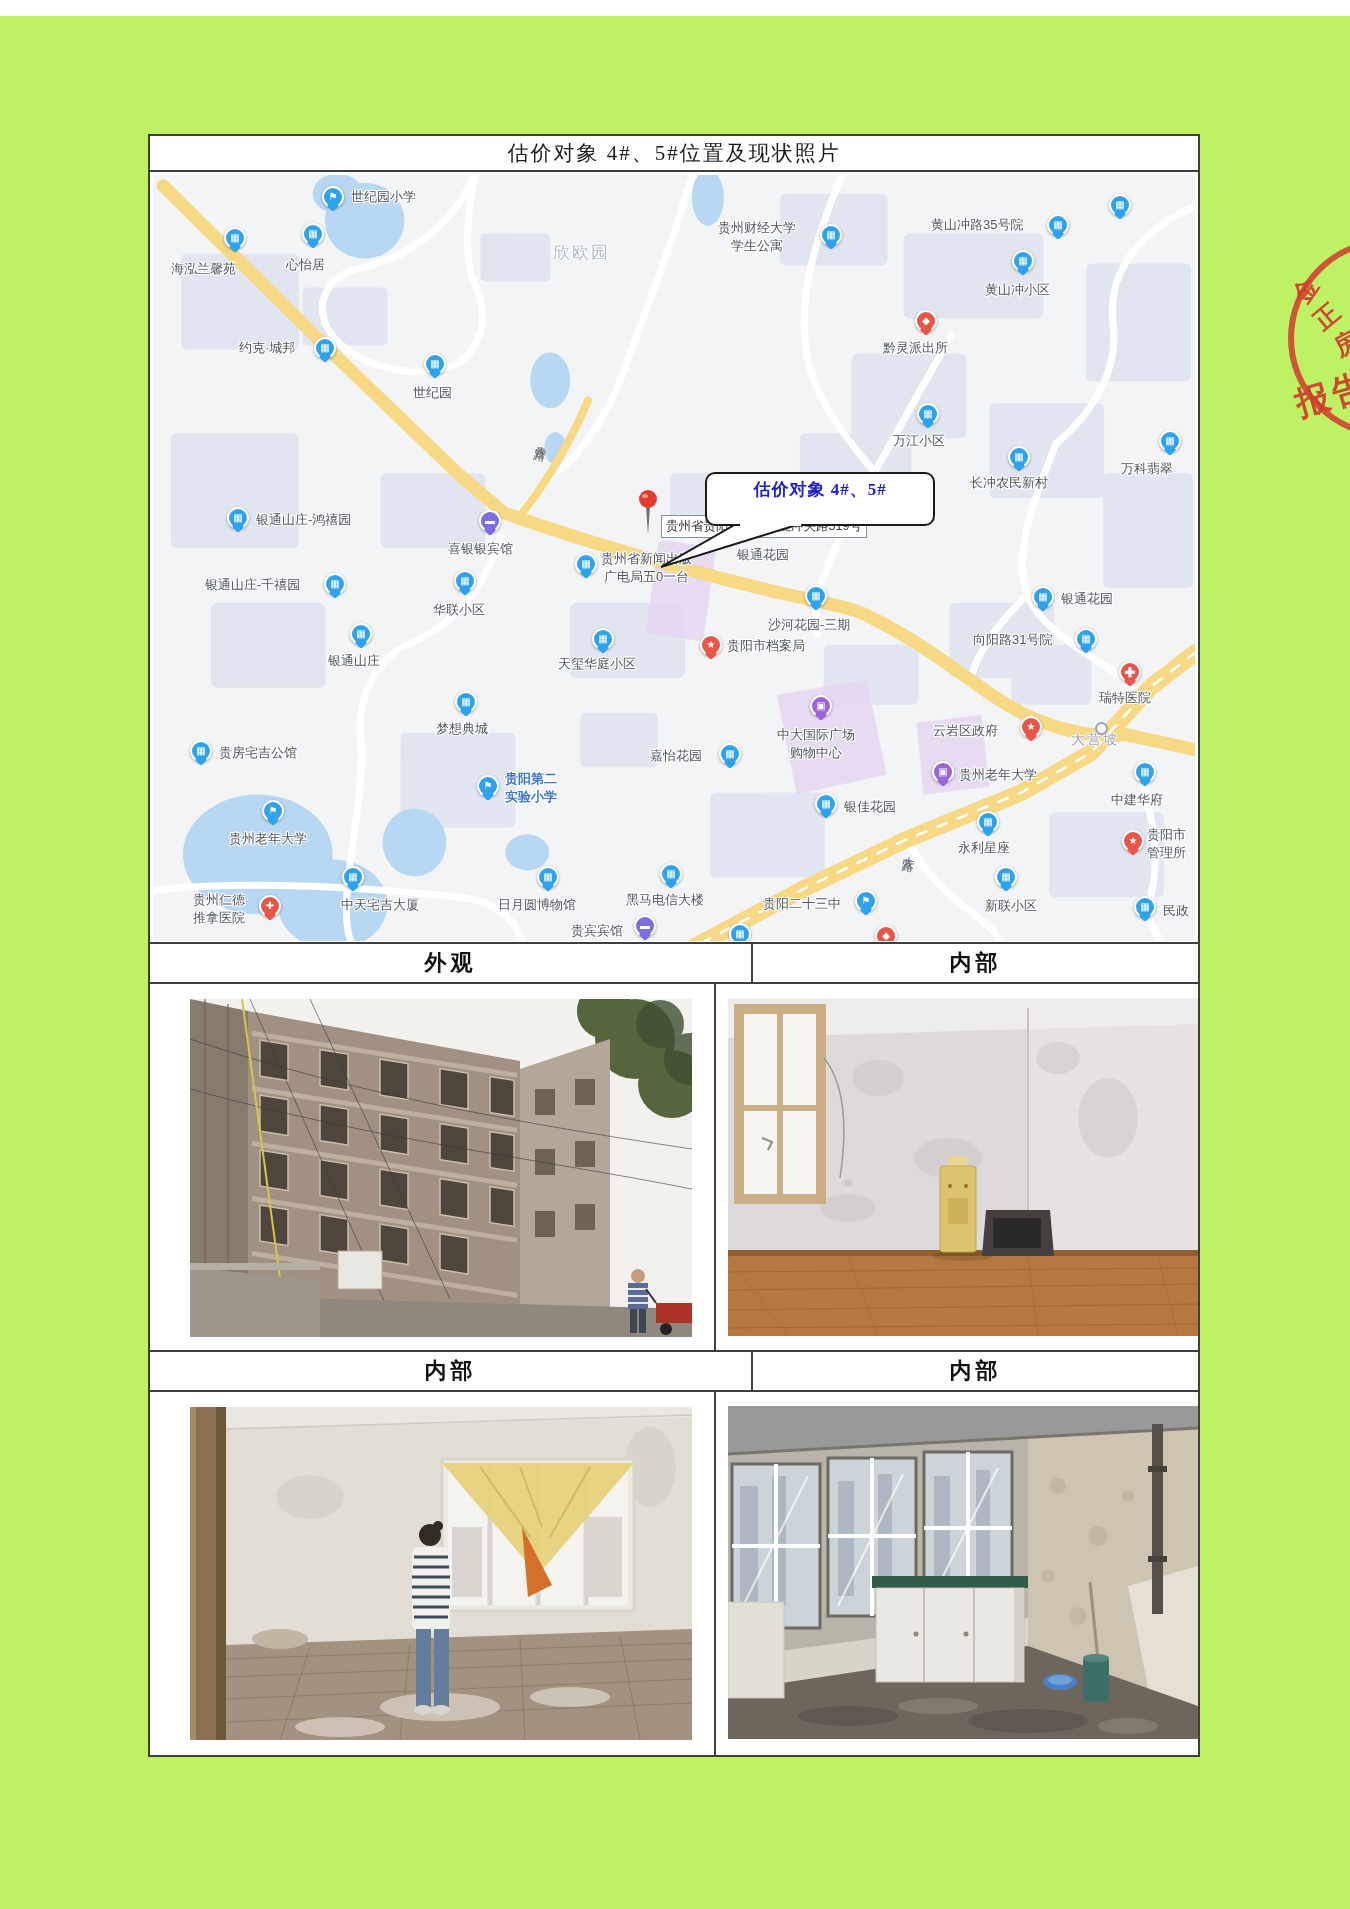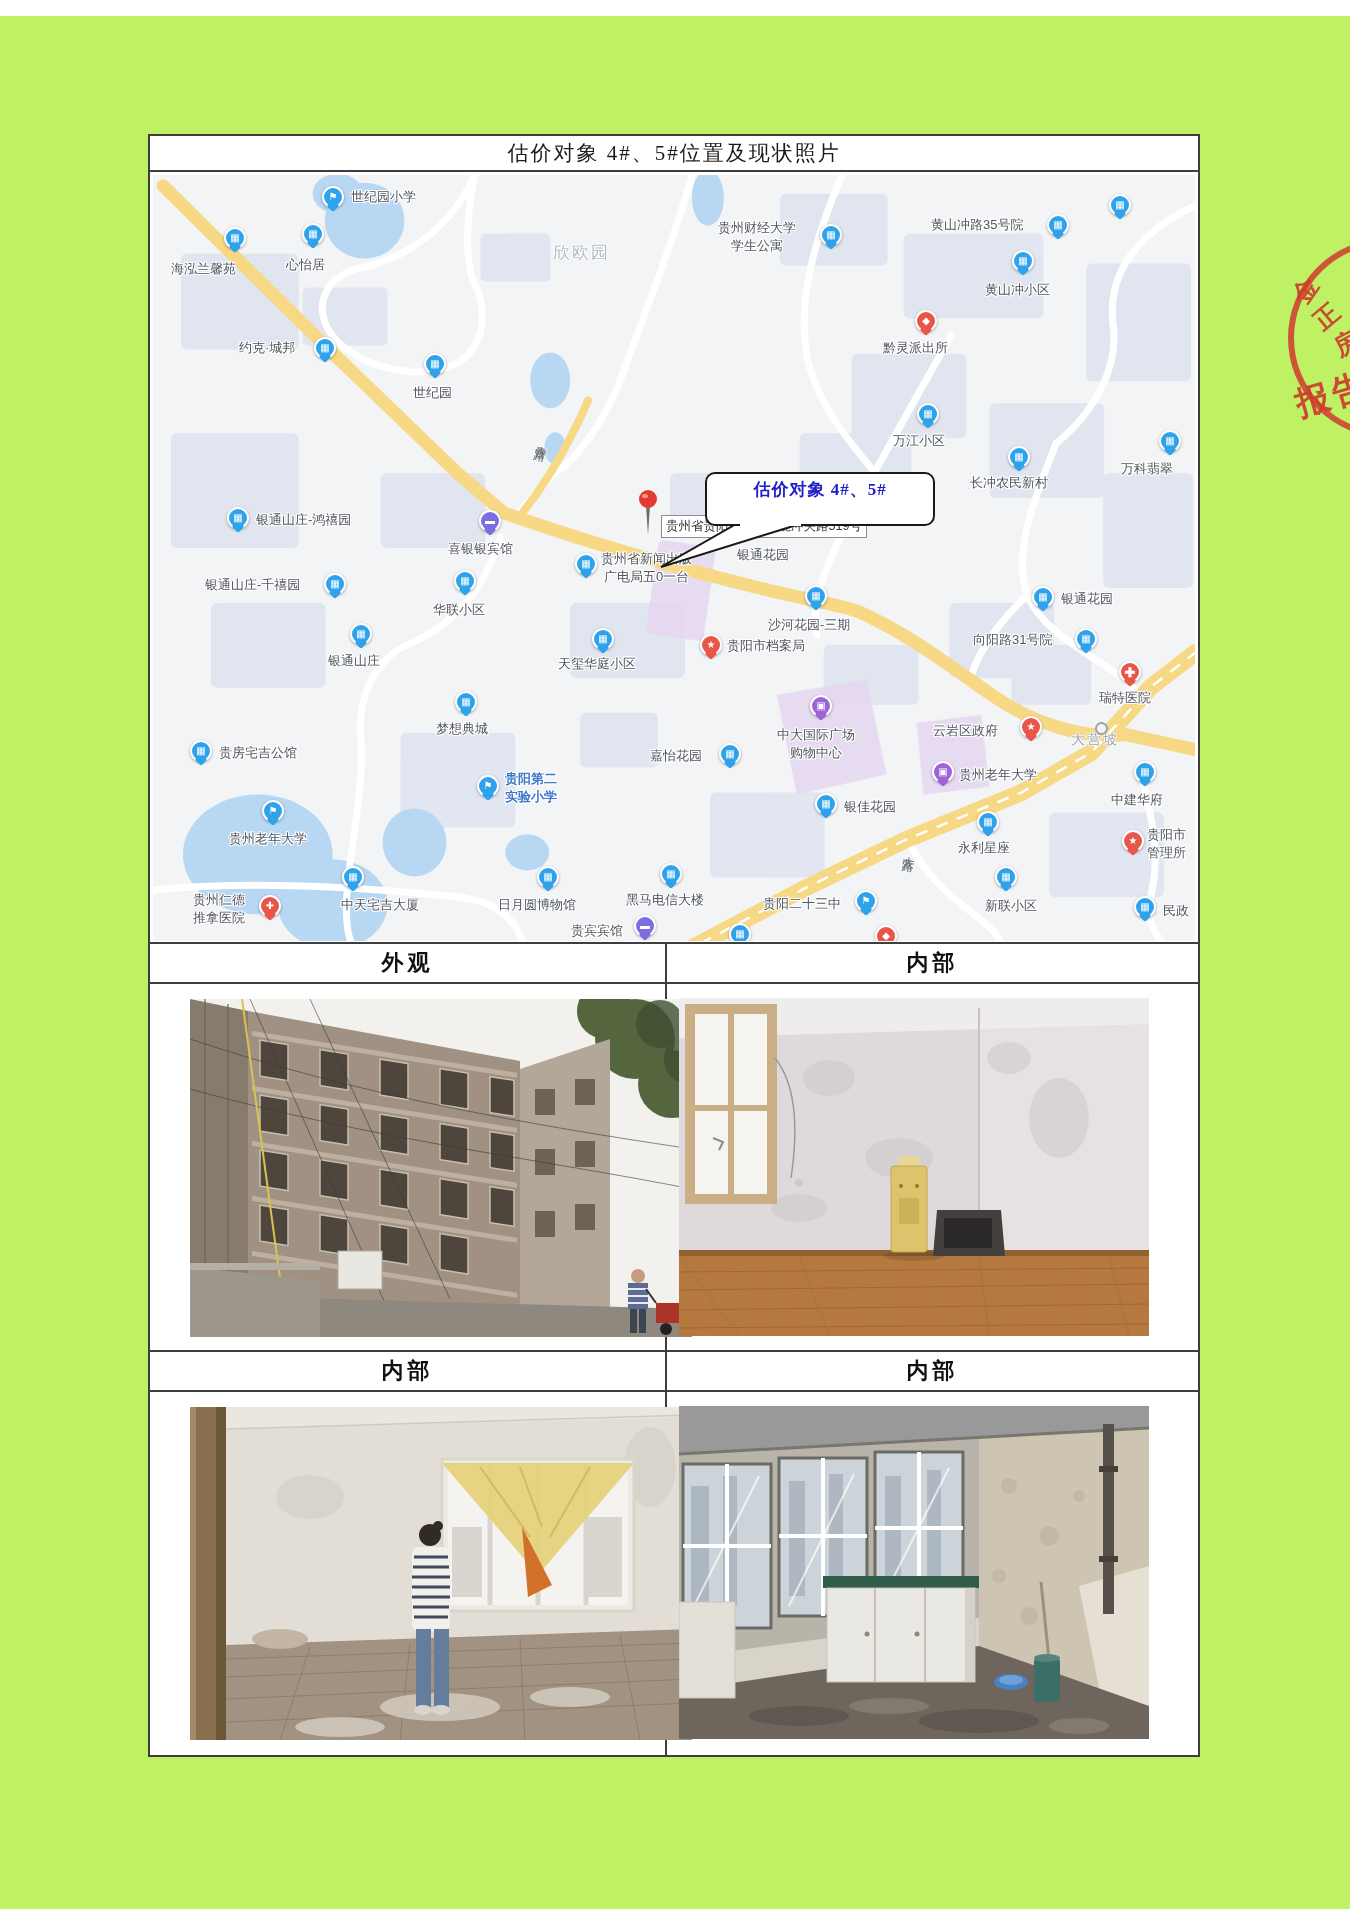--- a/index.html
+++ b/index.html
@@ -9,21 +9,21 @@
   
   .doc-table{position:absolute;left:148px;top:118px;width:1052px;box-sizing:border-box;border:2px solid #3e3e3e;background:#fff;}
   .row{border-bottom:2px solid #3e3e3e;position:relative;box-sizing:border-box;}
   .row:last-child{border-bottom:none;}
   .row-title{height:36px;display:flex;align-items:center;justify-content:center;
     font-family:"Liberation Serif",serif;font-size:21px;font-weight:500;letter-spacing:2px;color:#1c1c1c;}
   .row-map{height:772px;padding:3px;}
   .row-headers{height:40px;display:flex;}
   .hdr-cell{display:flex;align-items:center;justify-content:center;
     font-family:"Liberation Serif",serif;font-size:22px;font-weight:700;color:#111;letter-spacing:4px;}
-  .cell-l{width:517px;border-right:2px solid #3e3e3e;box-sizing:border-box;}
+  .cell-l{width:603px;border-right:2px solid #3e3e3e;box-sizing:border-box;}
   .cell-r{flex:1;}
   .row-photos1{height:368px;display:flex;}
   .row-photos2{height:363px;display:flex;}
   .ph-pad-l{padding:15px 0 0 40px;}
   .ph-pad-r{padding:14px 0 0 12px;}
   .photo{display:block;background:#eee;}
 
   
   .map{position:relative;width:1042px;height:766px;background:#f3f4f6;overflow:hidden;}
   .map svg.base{position:absolute;left:0;top:0;z-index:1;}

